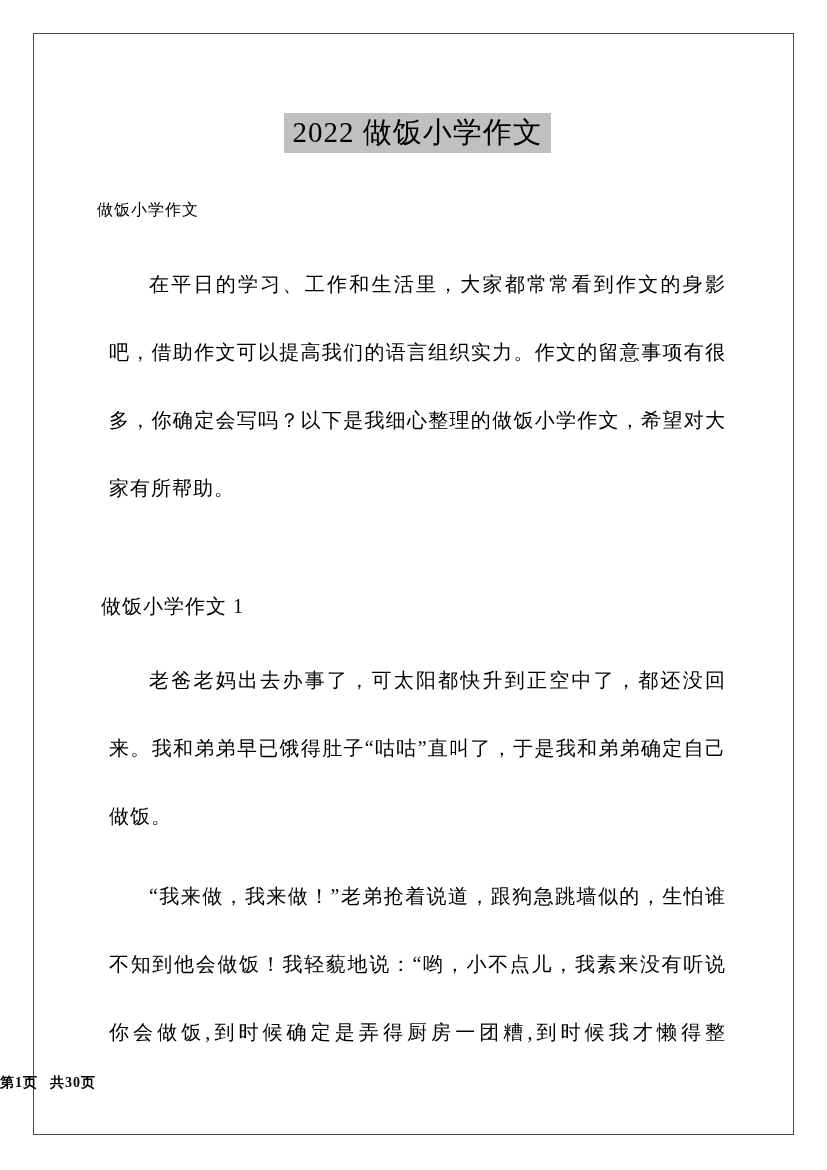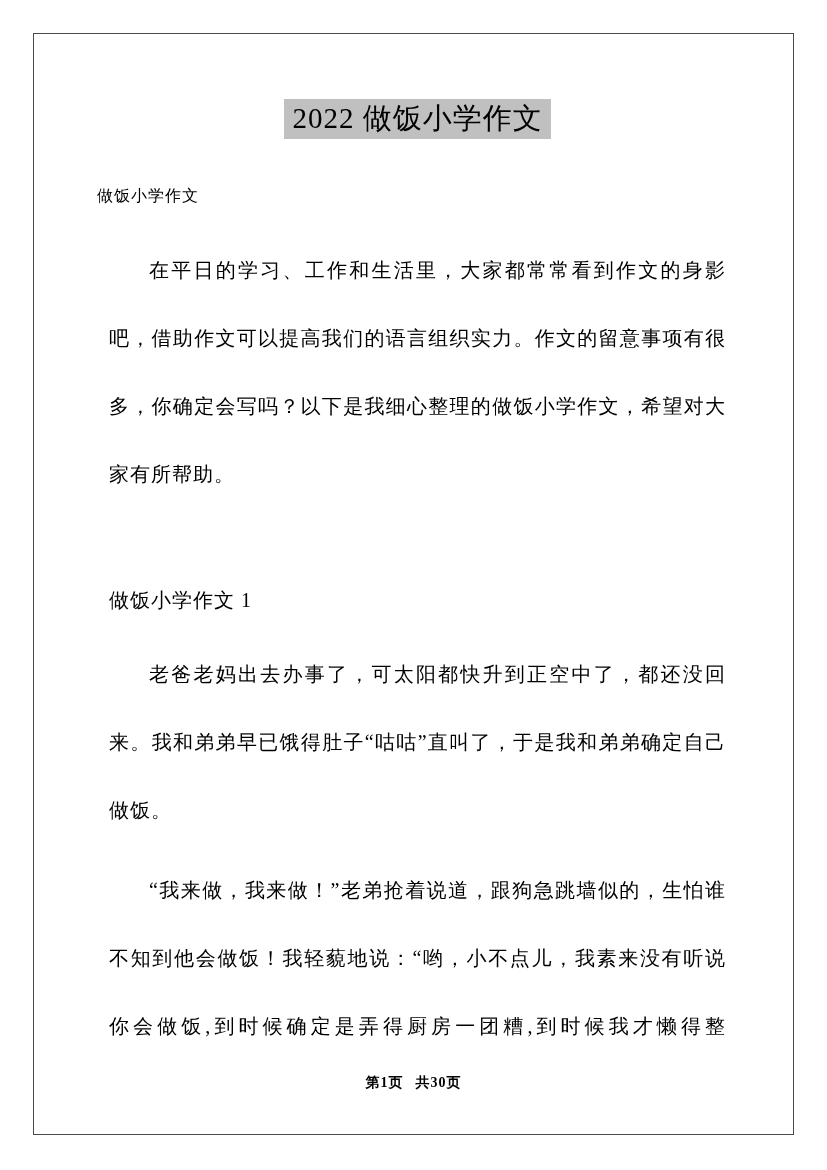--- a/index.html
+++ b/index.html
@@ -21,21 +21,21 @@
     left: 33px;
     top: 33px;
     width: 759px;
     height: 1100px;
     border: 1.5px solid #4a4a4a;
     pointer-events: none;
   }
   .content {
     position: absolute;
     left: 97px;
-    top: 58px;
+    top: 72px;
     width: 641px;
     height: 1005px;
     overflow: hidden;
     font-family: Liberation Serif, serif;
   }
   .doc-title {
     margin: 38px 0 0 0;
     text-align: center;
     font-size: 29px;
     font-weight: normal;
@@ -57,32 +57,31 @@
     font-size: 20px;
     line-height: 68px;
     letter-spacing: 1px;
     text-align: justify;
     text-indent: 2em;
   }
   .blank-line {
     height: 40px;
   }
   .section-heading {
-    margin: 12px;
+    margin: 4px;
     font-size: 20px;
     font-weight: normal;
     line-height: 56px;
     letter-spacing: 1px;
   }
   .footer {
     position: absolute;
     left: 0;
     right: 0;
     top: 1074px;
-    text-align: center;
     font-size: 14px;
     font-weight: bold;
     letter-spacing: 1px;
   }
   .footer .total {
     margin-left: 12px;
   }
 </style>
 </head>
 <body>

